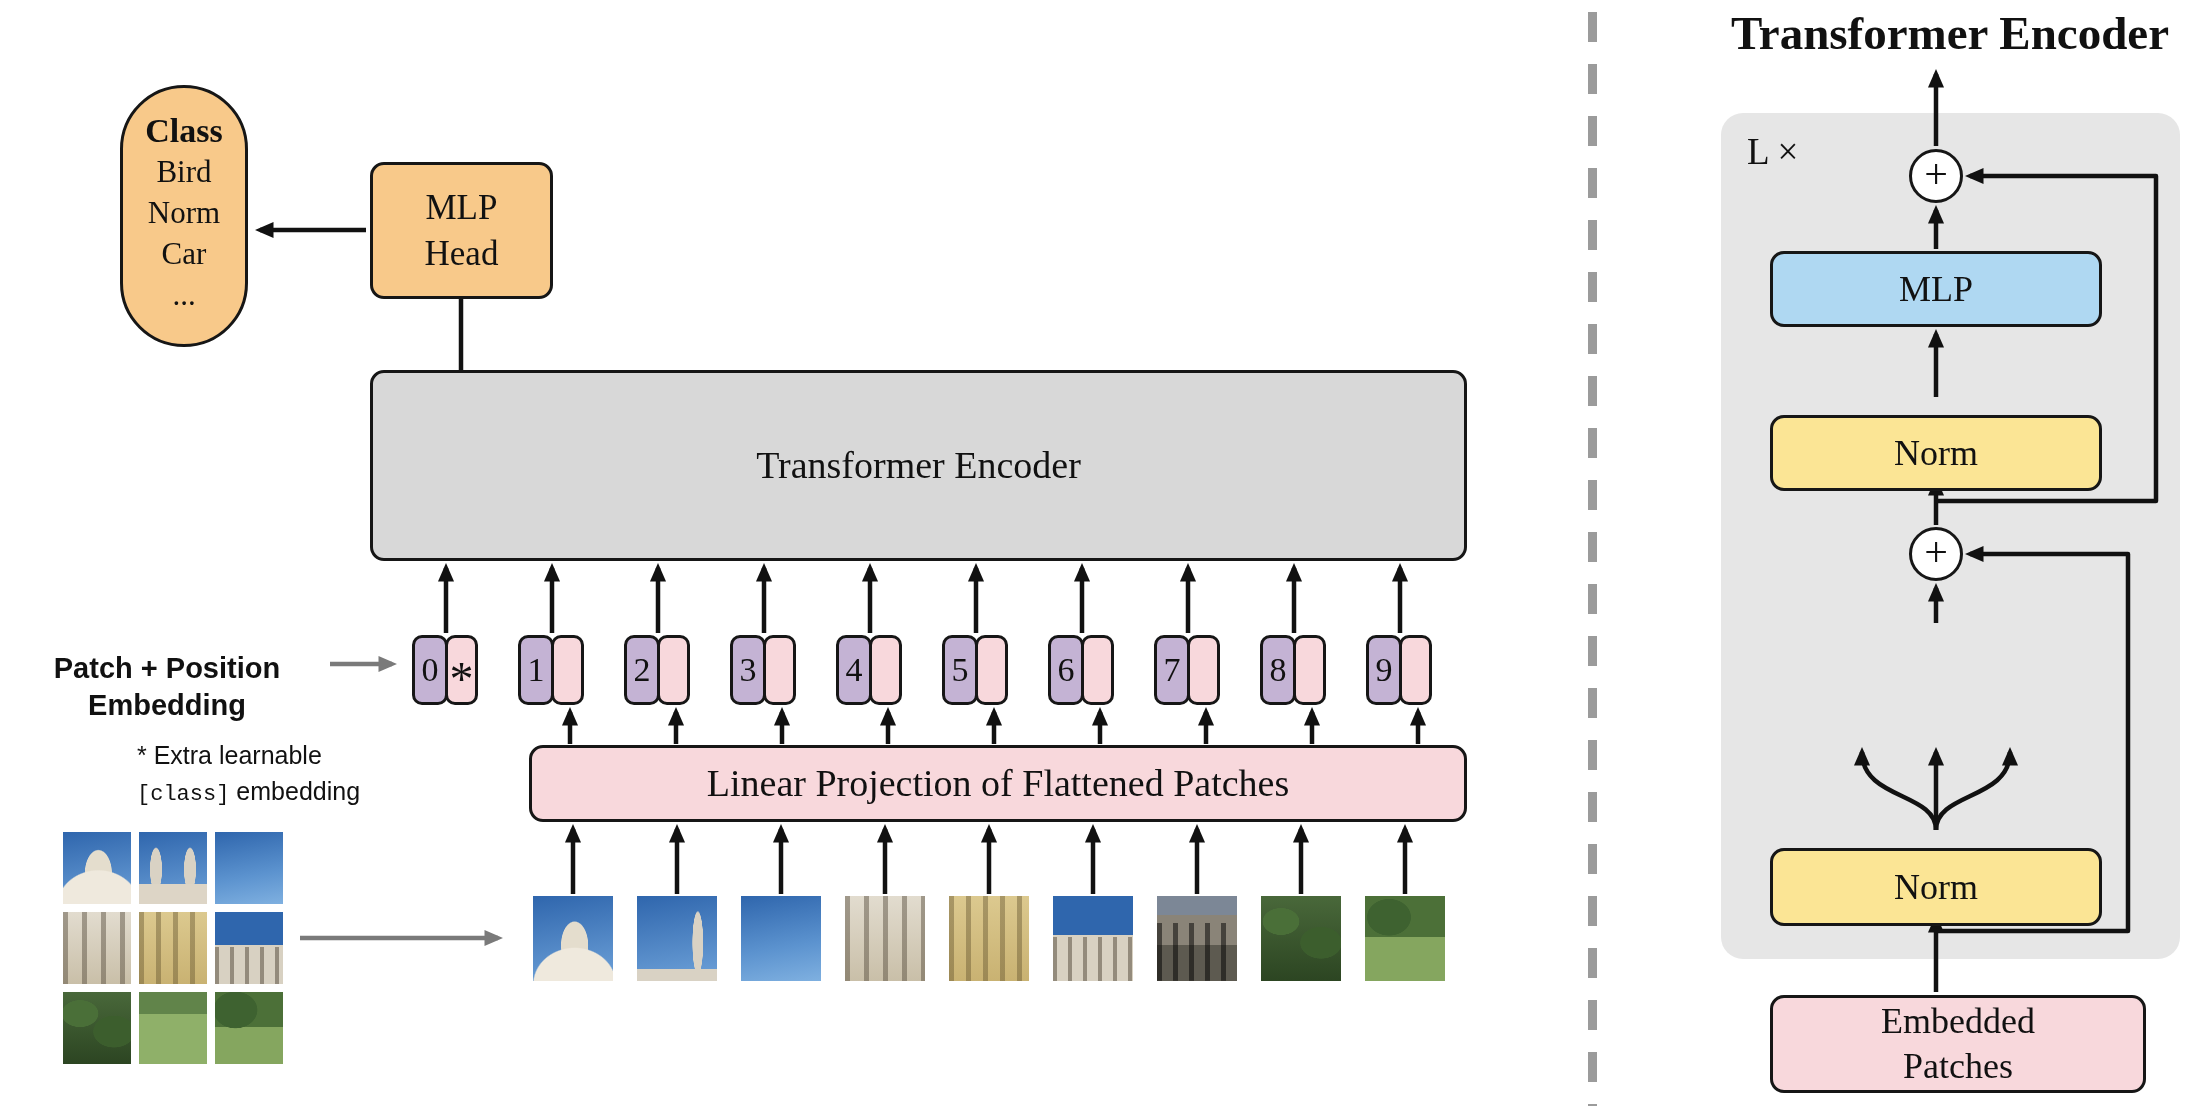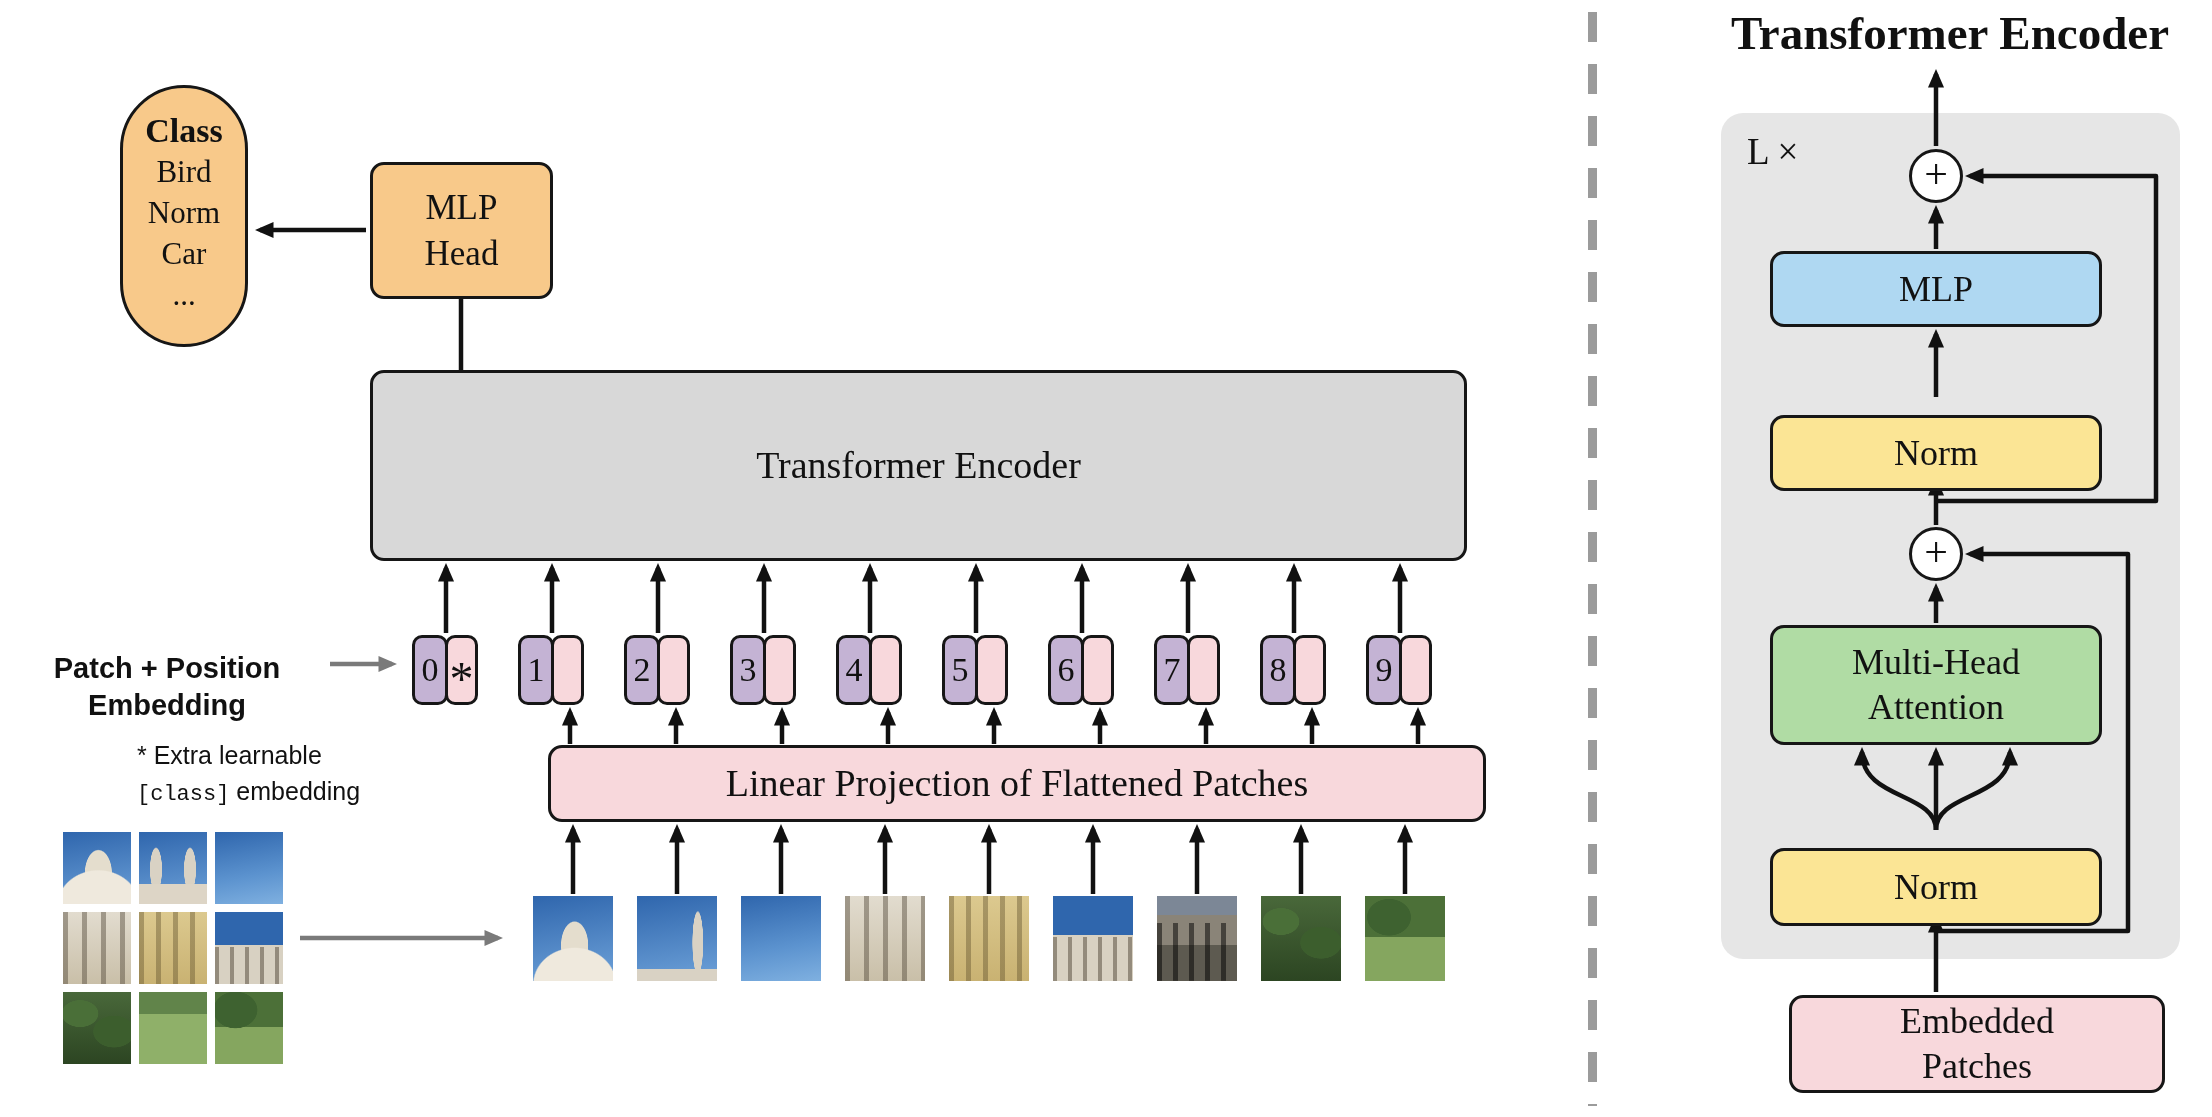--- a/index.html
+++ b/index.html
@@ -6,21 +6,21 @@
   :root{--orange:#F8C98A;--graybox:#D8D8D8;--panel:#E6E6E6;--purple:#C4B3D4;--pink:#F8D8DC;--blue:#AFD8F2;--yellow:#FBE595;--green:#B0DCA4;}
   body{margin:0;background:#fff;}
   .canvas{position:relative;width:2212px;height:1117px;background:#fff;overflow:hidden;
           font-family:"Liberation Serif","DejaVu Serif",serif;color:#111;}
   #arrows{position:absolute;left:0;top:0;pointer-events:none;}
   .arr{stroke:#111;stroke-width:4.5px;fill:none;stroke-linejoin:round;stroke-linecap:butt;}
   .arr.gray{stroke:#7a7a7a;}
 
   .box{position:absolute;border:3px solid #161616;border-radius:14px;display:flex;align-items:center;
        justify-content:center;text-align:center;font-size:36px;line-height:1.3;white-space:pre-line;}
-  .orange{background:var(--orange);} .pink{background:var(--pink);margin-left:19px;} .blue{background:var(--blue);}
+  .orange{background:var(--orange);} .pink{background:var(--pink);} .blue{background:var(--blue);}
   .yellow{background:var(--yellow);margin-top:16px;} .green{background:var(--green);}
 
   #title-left{position:absolute;left:360px;top:6px;width:750px;text-align:center;font-size:47px;font-weight:bold;}
   #title-right{position:absolute;left:1700px;top:6px;width:500px;text-align:center;font-size:47px;font-weight:bold;}
 
   #class-box{position:absolute;left:120px;top:85px;width:128px;height:262px;border:3px solid #161616;
              border-radius:64px;background:var(--orange);display:flex;flex-direction:column;align-items:center;
              padding-top:22px;font-size:31px;line-height:41px;}
   .cls-header{font-weight:bold;font-size:34px;}
 
@@ -237,19 +237,17 @@
     </div>
 
   <div id="divider"></div>
 
   <div id="title-right">Transformer Encoder</div>
   <div id="loop-label">L ×</div>
   <div id="plus-top" class="plus">+</div>
   <div id="mlp-box" class="box blue">MLP</div>
   <div id="norm-top" class="box yellow">Norm</div>
   <div id="plus-mid" class="plus">+</div>
-  <div id="mha-box" class="box green">Multi-Head
-Attention</div>
   <div id="norm-bottom" class="box yellow">Norm</div>
   <div id="embedded-box" class="box pink">Embedded
 Patches</div>
 
 </div>
 
 </body></html>

